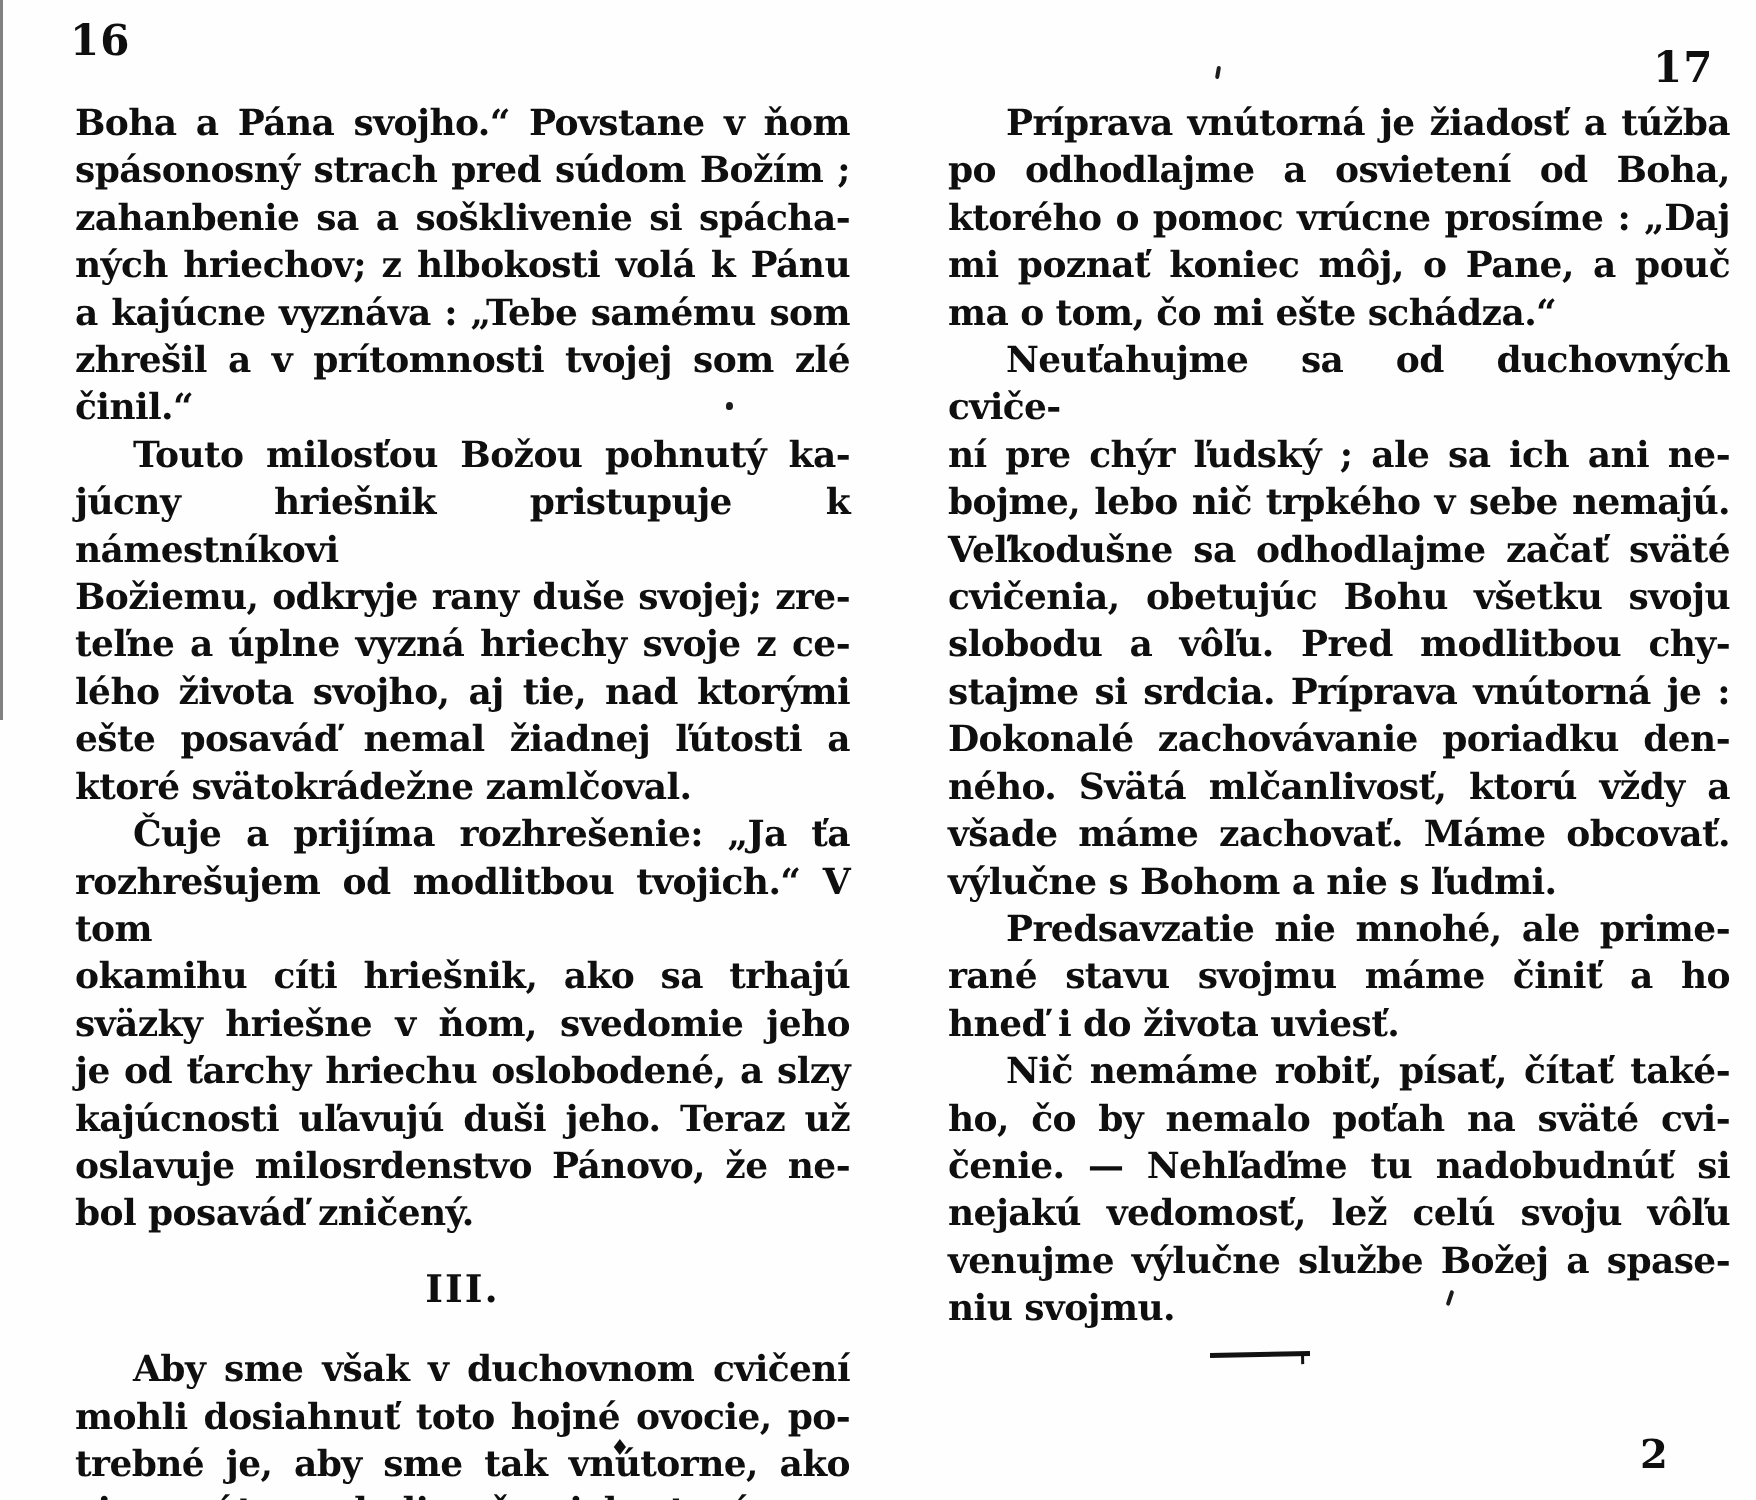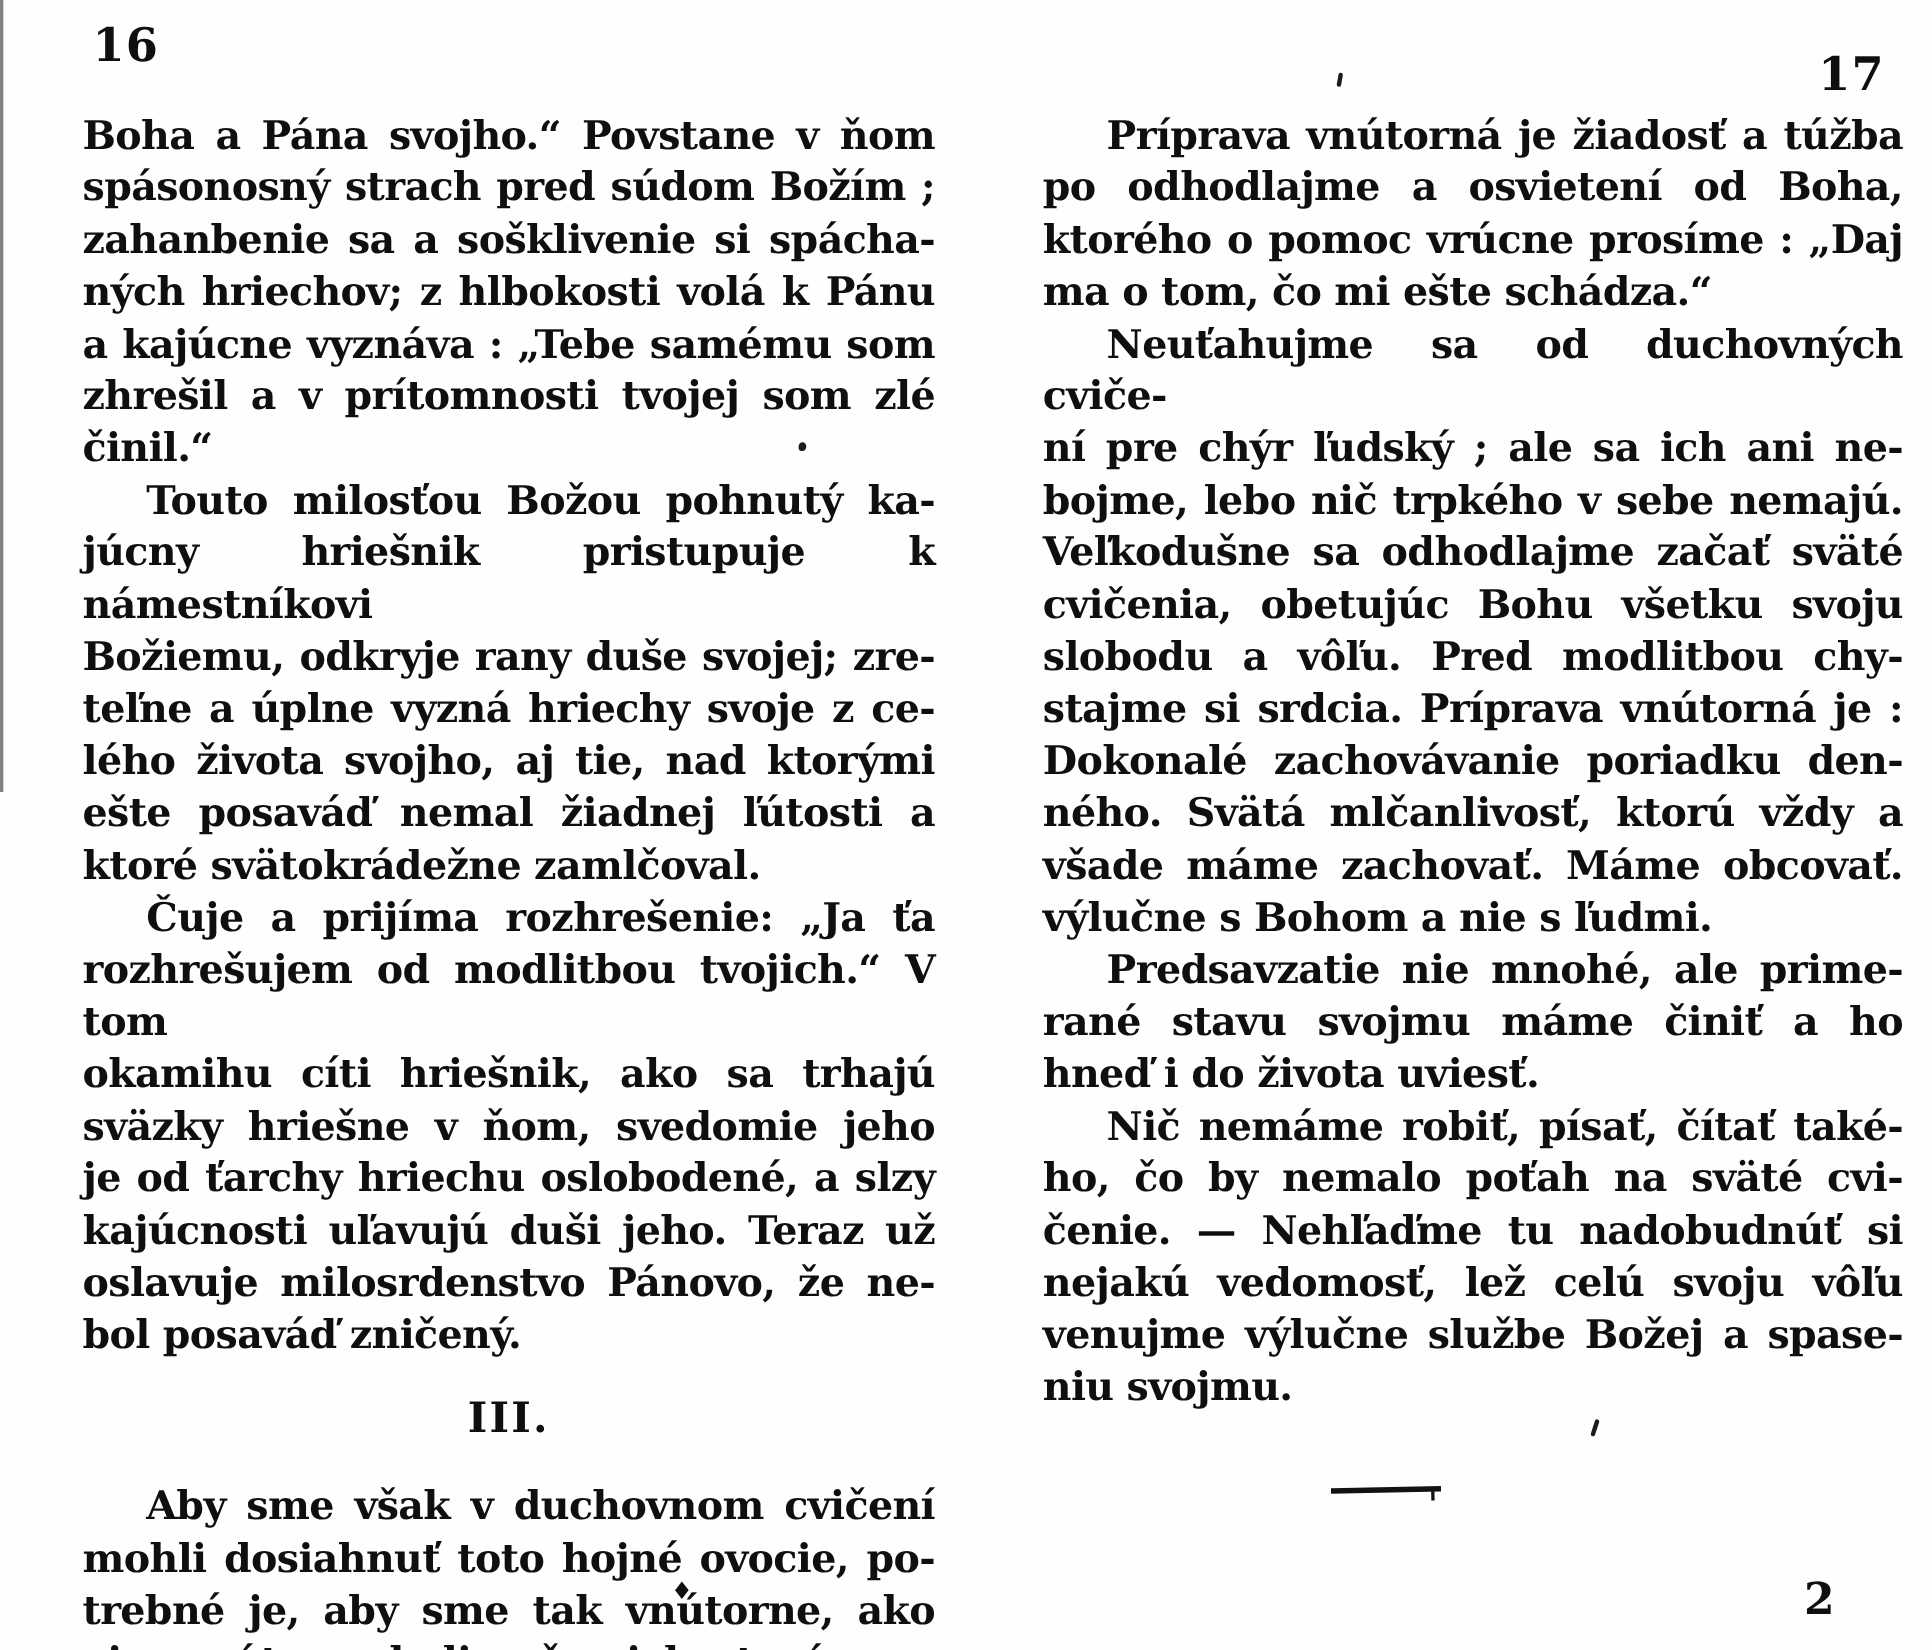--- a/index.html
+++ b/index.html
@@ -6,21 +6,21 @@
   body{
     width:1756px;height:1500px;position:relative;overflow:hidden;
     background:#fefefe;color:#0f0f0f;
     font-family:"DejaVu Serif","Liberation Serif",serif;
     font-weight:700;
   }
   .scan-edge{position:absolute;left:0;top:330;width:3px;height:720px;background:#1a1a1a;opacity:.55;}
   .page-num{
     position:absolute;font-size:42px;font-weight:700;letter-spacing:1px;
   }
-  #page-num-left{left:84px;top:16px;text-align:center;}
+  #page-num-left{left:70px;top:16px;text-align:center;}
   #page-num-right{left:1653px;top:14px;margin-top:29px;}
   .col{
     position:absolute;top:100px;
     font-size:36px;line-height:47.4px;letter-spacing:-0.6px;
     text-rendering:geometricPrecision;
   }
   #col-left{left:75px;width:775px;}
   #col-right{left:948px;width:782px;}
   .para{margin:0;}
   .line{
@@ -98,20 +98,21 @@
       <div class="line">trebné je, aby sme tak vnútorne, ako</div>
       <div class="line last">aj zovnútorne boli naň prichystaní.</div>
     </div>
   </div>
 
 <div id="col-right" class="col">
     <div class="para">
       <div class="line indent">Príprava vnútorná je žiadosť a túžba</div>
       <div class="line">po odhodlajme a osvietení od Boha,</div>
       <div class="line">ktorého o pomoc vrúcne prosíme : „Daj</div>
+      <div class="line">mi poznať koniec môj, o Pane, a pouč</div>
       <div class="line last">ma o tom, čo mi ešte schádza.“</div>
     </div>
     <div class="para">
       <div class="line indent">Neuťahujme sa od duchovných cviče-</div>
       <div class="line">ní pre chýr ľudský ; ale sa ich ani ne-</div>
       <div class="line">bojme, lebo nič trpkého v sebe nemajú.</div>
       <div class="line">Veľkodušne sa odhodlajme začať sväté</div>
       <div class="line">cvičenia, obetujúc Bohu všetku svoju</div>
       <div class="line">slobodu a vôľu. Pred modlitbou chy-</div>
       <div class="line">stajme si srdcia. Príprava vnútorná je :</div>

